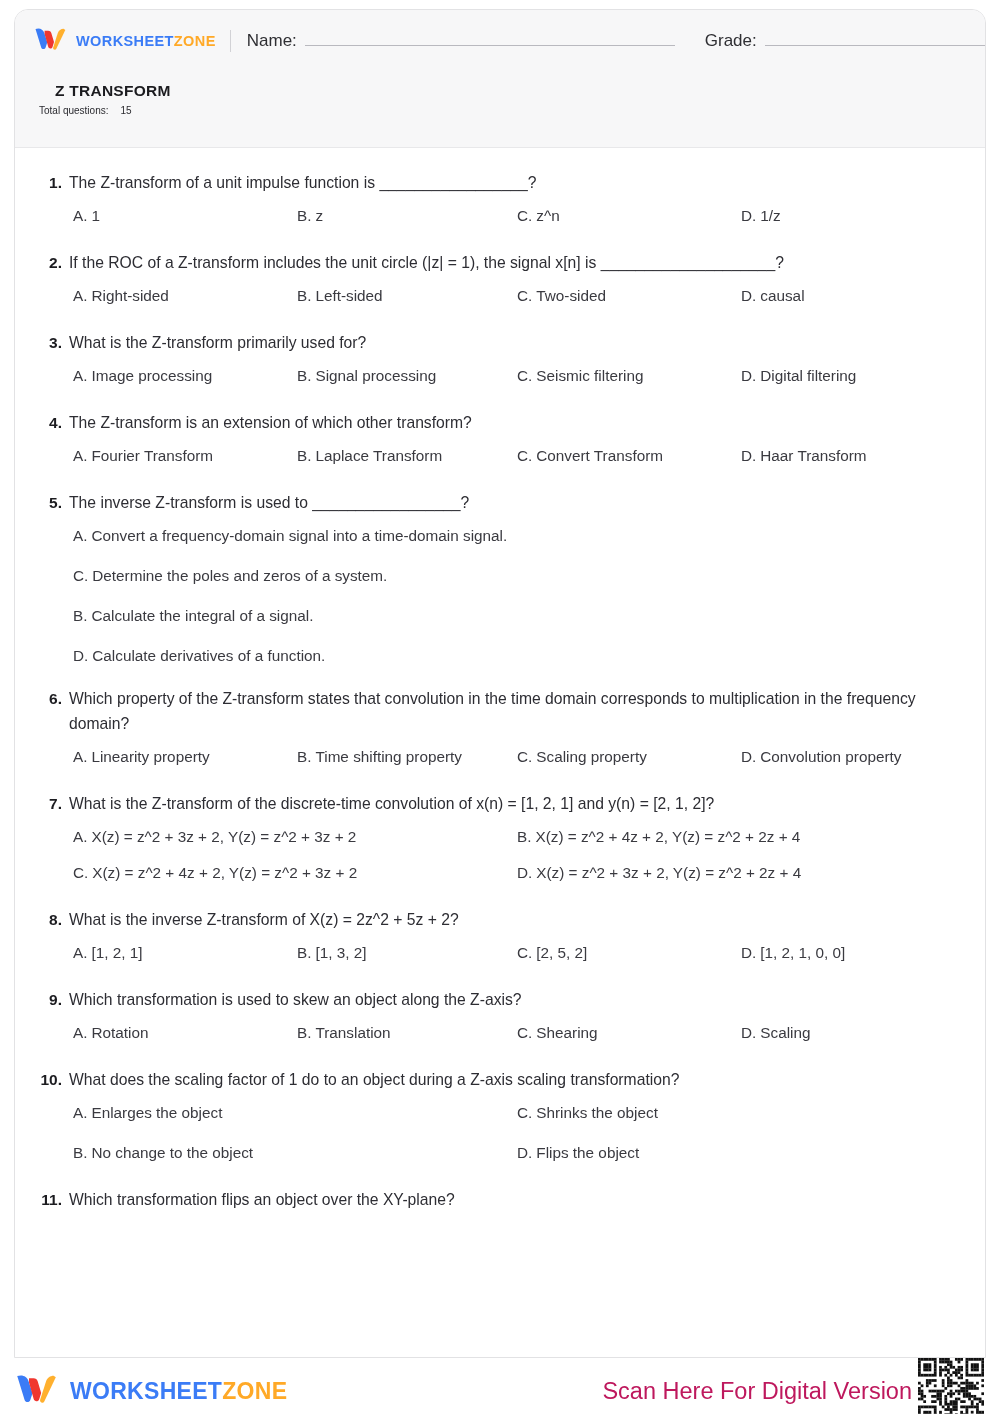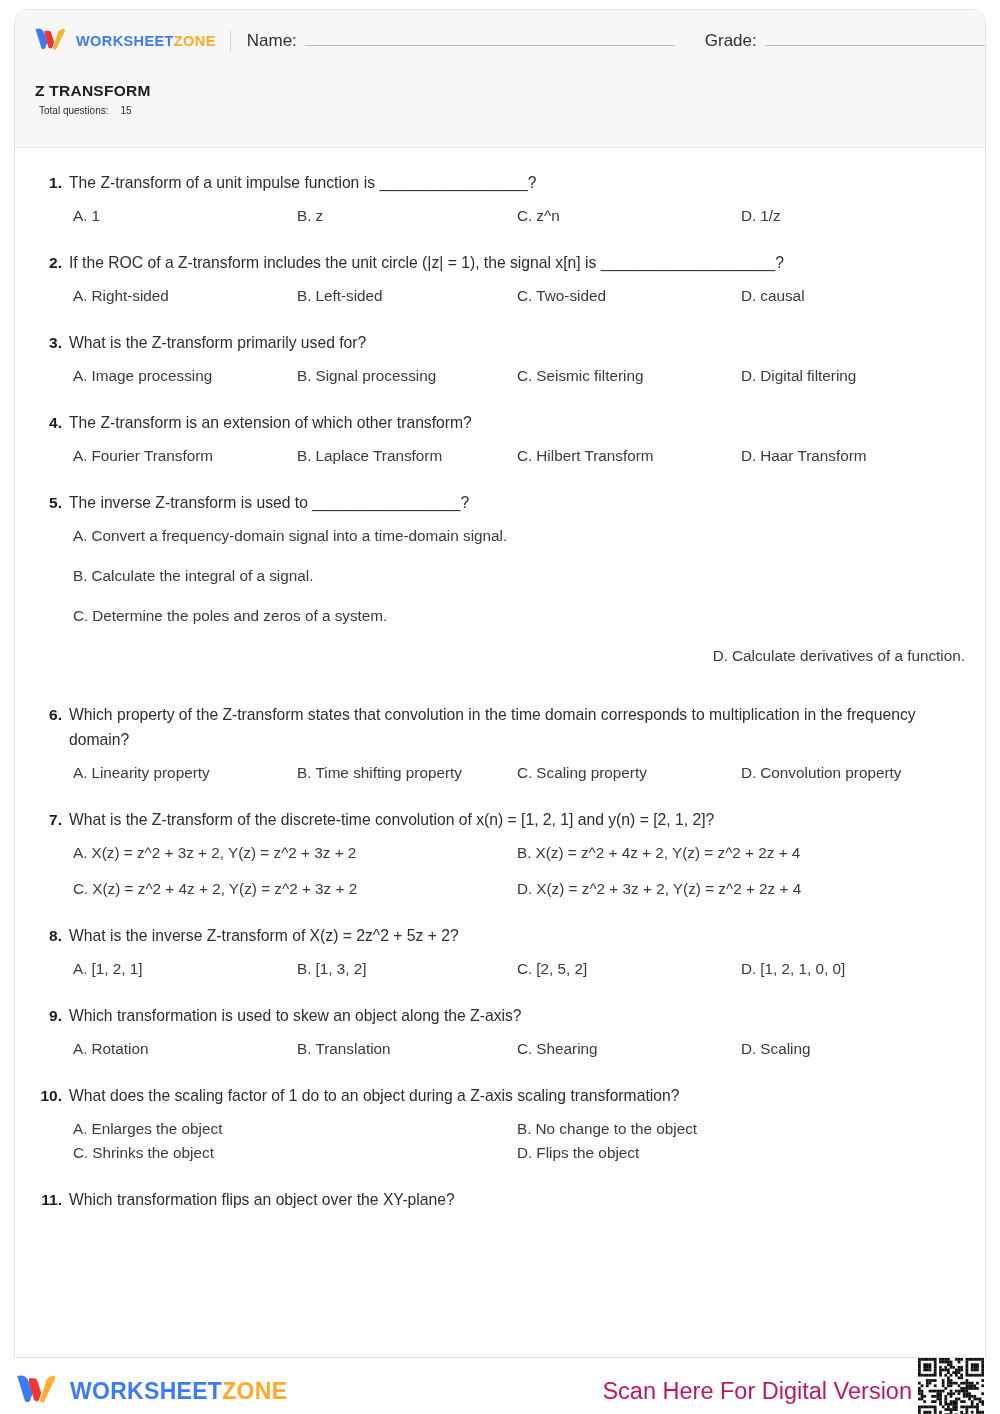--- a/index.html
+++ b/index.html
@@ -85,21 +85,21 @@
   }
   .field.name { flex: 0 0 428px; }
   .field.grade { flex: 0 0 318px; margin-left: 30px; }
 
   .title-block { margin-top: 26px; }
   .sheet-title {
     font-size: 15.5px;
     font-weight: 700;
     color: #1b1b1f;
     letter-spacing: 0.25px;
-    margin: 0 0 5px 2px;
+    margin: 0 0 5px 22px;
   }
   .sheet-meta {
     font-size: 10px;
     color: #2b2b30;
     margin-left: 6px;
   }
   .sheet-meta .count { margin-left: 12px; }
 
   
   .sheet-body {
@@ -141,23 +141,24 @@
     grid-template-columns: 224px 220px 224px 1fr;
   }
   .opts.cols2 {
     display: grid;
     grid-template-columns: 444px 1fr;
     row-gap: 12px;
   }
   .opts.cols2w {
     display: grid;
     grid-template-columns: 444px 1fr;
+    row-gap: 16px;
   }
   .opts.stack .opt { margin-bottom: 16px; }
-  .opts.stack .opt:last-child { margin-bottom: 16px; text-align: right; }
+  .opts.stack .opt:last-child { margin-bottom: 0; }
 
   .opt-key { margin-right: 4px; }
 
   .q-block { margin-bottom: 22px; }
   .q-block.tight { margin-bottom: 18px; }
   .q-block.last { margin-bottom: 0; }
 
   
   .footer {
     position: absolute;
@@ -288,35 +289,35 @@
         </div>
       </div>
       <div class="q-block">
         <div class="q">
           <div class="q-num">4.</div>
           <div class="q-main">
             <div class="q-text">The Z-transform is an extension of which other transform?</div>
             <div class="opts cols4">
               <div class="opt"><span class="opt-key">A.</span><span>Fourier Transform</span></div>
               <div class="opt"><span class="opt-key">B.</span><span>Laplace Transform</span></div>
-              <div class="opt"><span class="opt-key">C.</span><span>Hilbert Transform</span></div>
+              <div class="opt"><span class="opt-key">C.</span><span>Convert Transform</span></div>
               <div class="opt"><span class="opt-key">D.</span><span>Haar Transform</span></div>
             </div>
           </div>
         </div>
       </div>
       <div class="q-block tight">
         <div class="q">
           <div class="q-num">5.</div>
           <div class="q-main">
             <div class="q-text">The inverse Z-transform is used to _________________?</div>
             <div class="opts stack">
               <div class="opt"><span class="opt-key">A.</span><span>Convert a frequency-domain signal into a time-domain signal.</span></div>
+              <div class="opt"><span class="opt-key">C.</span><span>Determine the poles and zeros of a system.</span></div>
               <div class="opt"><span class="opt-key">B.</span><span>Calculate the integral of a signal.</span></div>
-              <div class="opt"><span class="opt-key">C.</span><span>Determine the poles and zeros of a system.</span></div>
               <div class="opt"><span class="opt-key">D.</span><span>Calculate derivatives of a function.</span></div>
             </div>
           </div>
         </div>
       </div>
       <div class="q-block">
         <div class="q">
           <div class="q-num">6.</div>
           <div class="q-main">
             <div class="q-text">Which property of the Z-transform states that convolution in the time domain corresponds to multiplication in the frequency domain?</div>
@@ -371,22 +372,22 @@
           </div>
         </div>
       </div>
       <div class="q-block">
         <div class="q">
           <div class="q-num">10.</div>
           <div class="q-main">
             <div class="q-text">What does the scaling factor of 1 do to an object during a Z-axis scaling transformation?</div>
             <div class="opts cols2w">
               <div class="opt"><span class="opt-key">A.</span><span>Enlarges the object</span></div>
+              <div class="opt"><span class="opt-key">C.</span><span>Shrinks the object</span></div>
               <div class="opt"><span class="opt-key">B.</span><span>No change to the object</span></div>
-              <div class="opt"><span class="opt-key">C.</span><span>Shrinks the object</span></div>
               <div class="opt"><span class="opt-key">D.</span><span>Flips the object</span></div>
             </div>
           </div>
         </div>
       </div>
       <div class="q-block last">
         <div class="q">
           <div class="q-num">11.</div>
           <div class="q-main">
             <div class="q-text">Which transformation flips an object over the XY-plane?</div>

